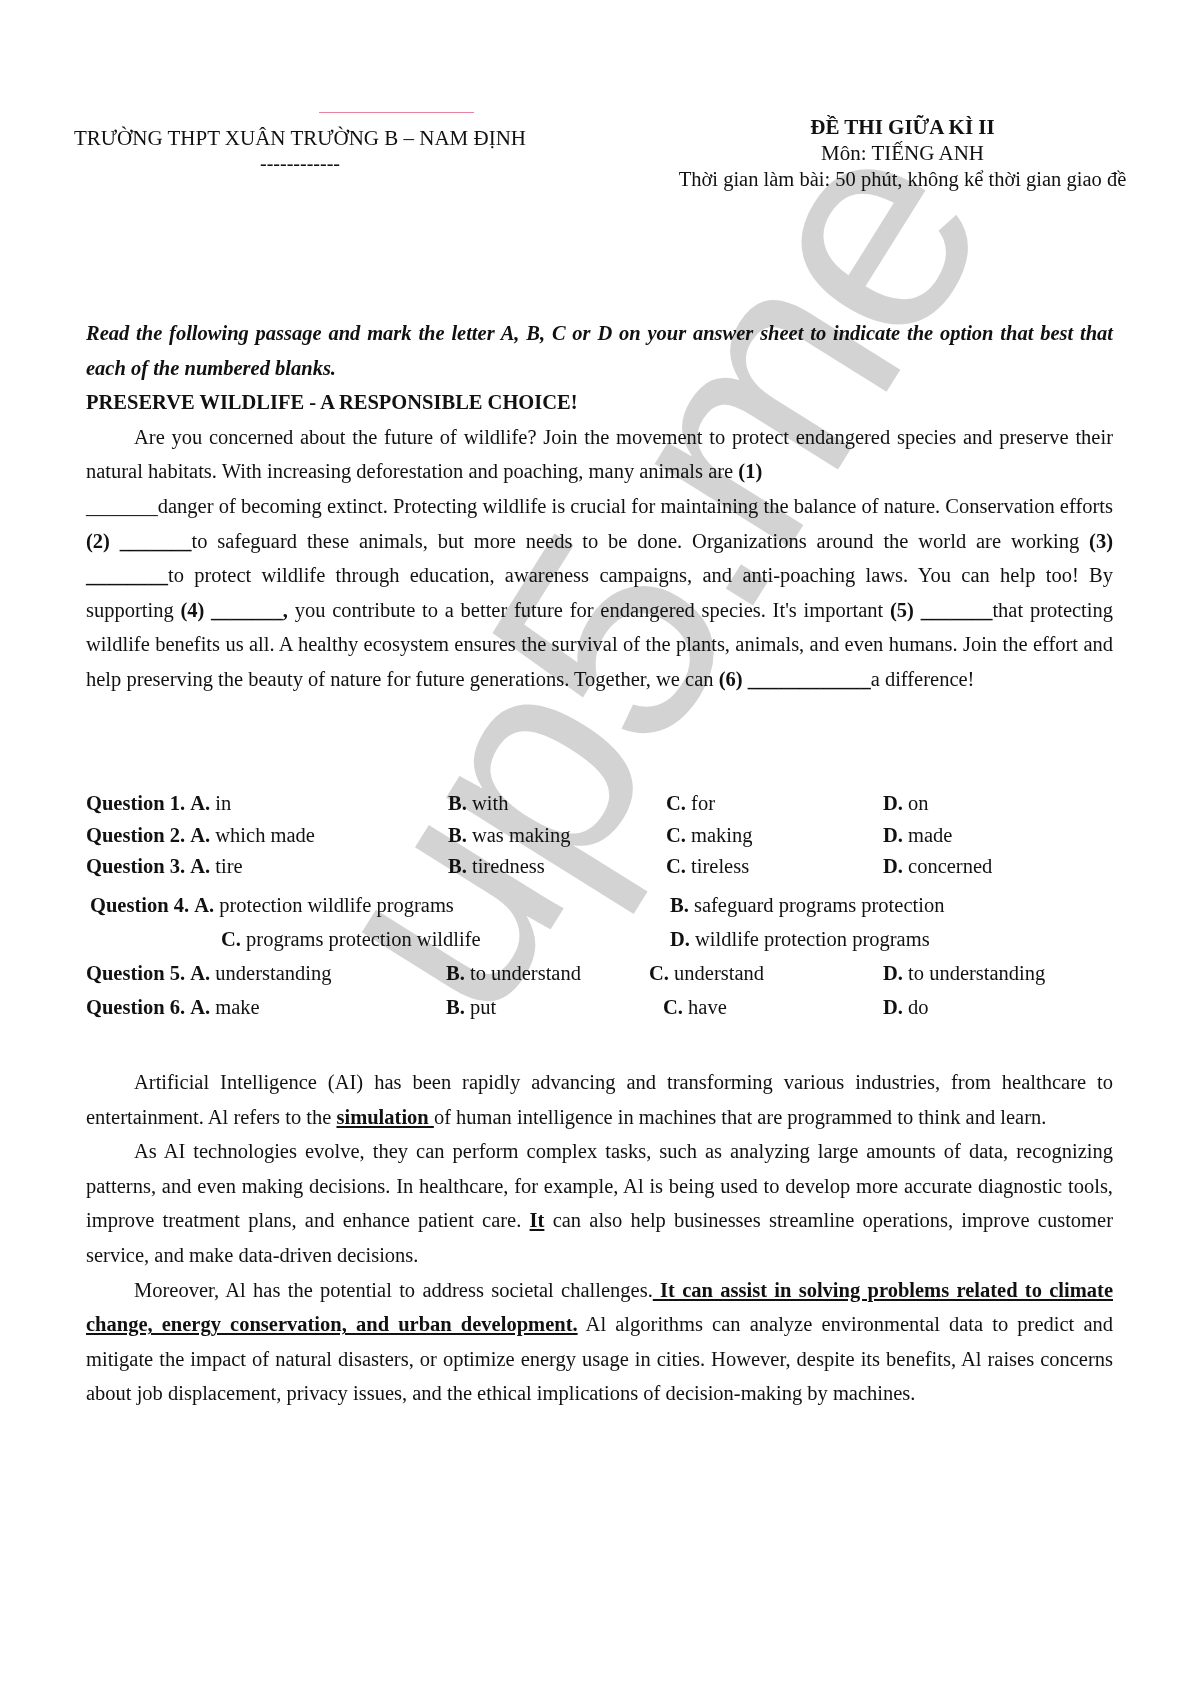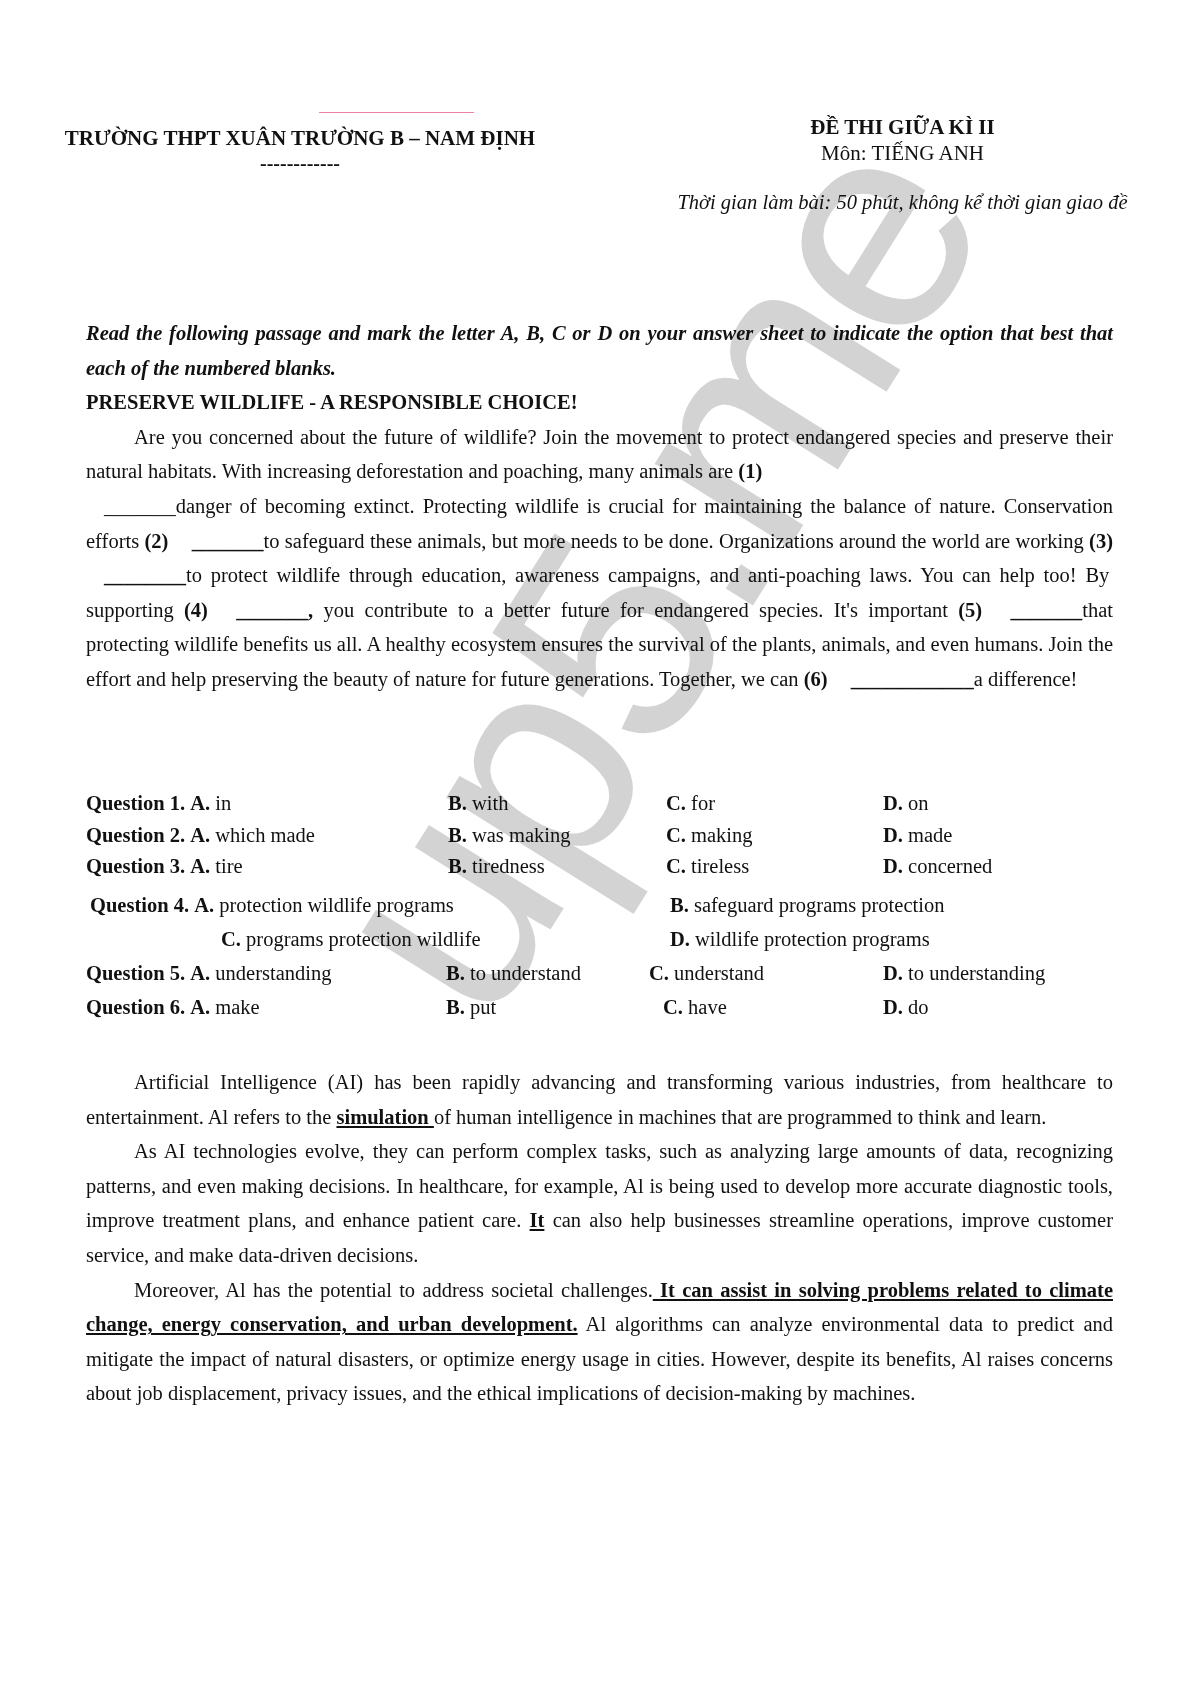--- a/index.html
+++ b/index.html
@@ -13,37 +13,37 @@
     font-family: "Liberation Sans", "DejaVu Sans", sans-serif;
     font-size: 300px; color: #d3d3d3; letter-spacing: -8px;
     transform: rotate(-58deg); transform-origin: 50% 50%;
     width: 820px; text-align: center; line-height: 1;
     z-index: 0; pointer-events: none; user-select: none;
   }
   .layer { position: absolute; left: 0; top: 0; width: 100%; height: 100%; z-index: 1; }
 
   .pink-line { position: absolute; left: 319px; top: 112px; width: 155px; height: 1px; background: #e8829f; }
 
-  .hdr-left { position: absolute; left: 15px; top: 125px; width: 570px; text-align: center; font-weight: bold; }
+  .hdr-left { position: absolute; left: 15px; top: 125px; width: 570px; text-align: center; font-weight: normal; }
   .hdr-left .school { font-size: 21px; line-height: 26px; }
   .hdr-left .dash { font-size: 20px; line-height: 24px; }
   .hdr-left .official { font-size: 21px; line-height: 30px; }
 
   .hdr-right { position: absolute; left: 630px; top: 114px; width: 545px; text-align: center; }
   .hdr-right .exam { font-size: 21px; font-weight: bold; line-height: 27px; }
   .hdr-right .subject { font-size: 21px; line-height: 24px; }
-  .hdr-right .time { font-size: 20.5px; font-style: italic; line-height: 28px; margin-top: 23px; }
+  .hdr-right .time { font-size: 20.5px; line-height: 28px; }
 
   .content { position: absolute; left: 86px; width: 1027px; font-size: 20.5px; line-height: 34.6px; }
   .instr { font-weight: bold; font-style: italic; text-align: justify; }
   .title { text-align: left; font-weight: bold; }
   .para { text-align: justify; text-indent: 48px; margin: 0; }
   .b { font-weight: bold; }
   .u { text-decoration: underline; }
-  .blank { font-weight: bold; margin-left: 18px; }
+  .blank { font-weight: bold; }
 
   .q-row { position: absolute; font-size: 20.5px; height: 30px; line-height: 30px; white-space: nowrap; }
   .q-row .col { position: absolute; top: 0; }
 </style>
 </head>
 <body>
 
 <div class="watermark">up5.me</div>
 
 <div class="layer">

